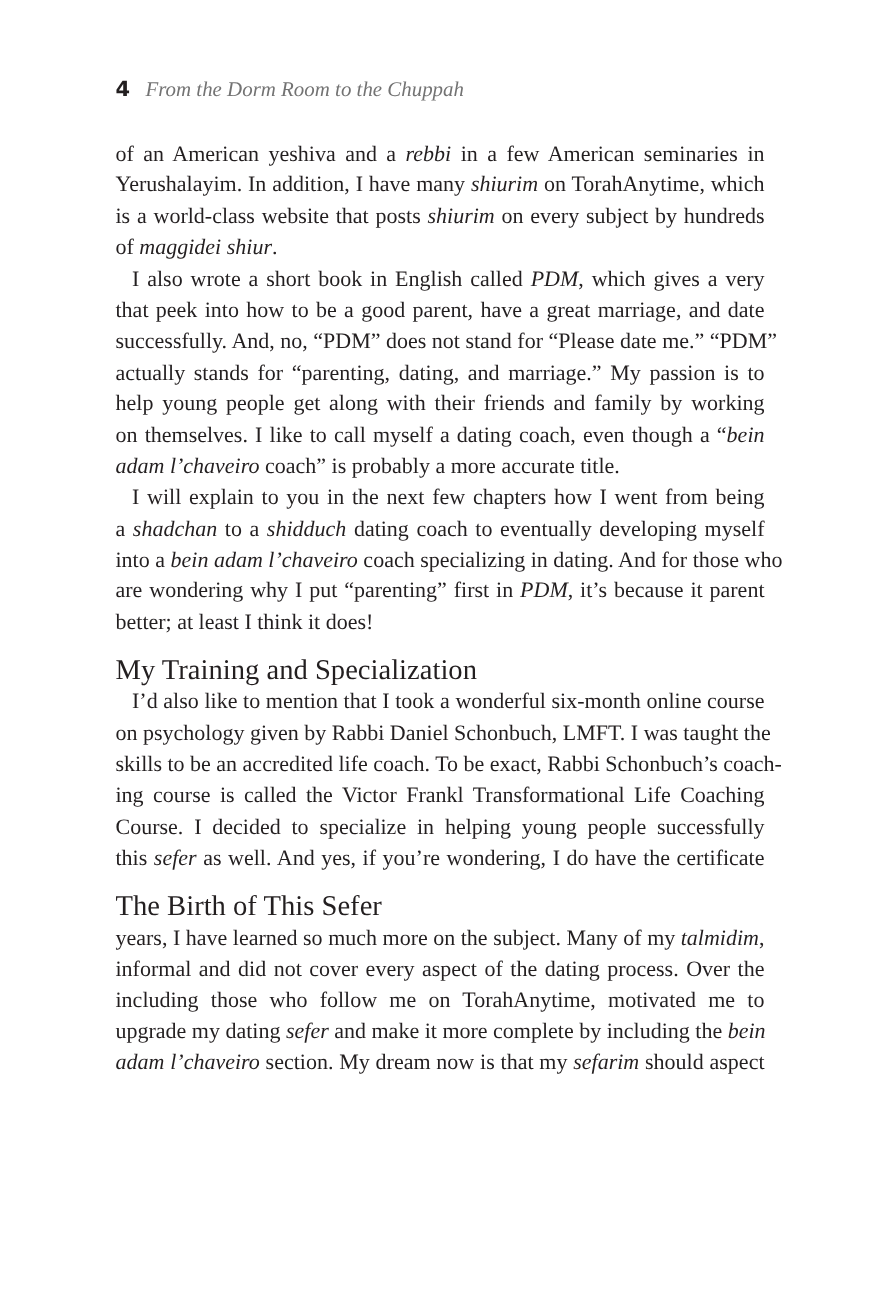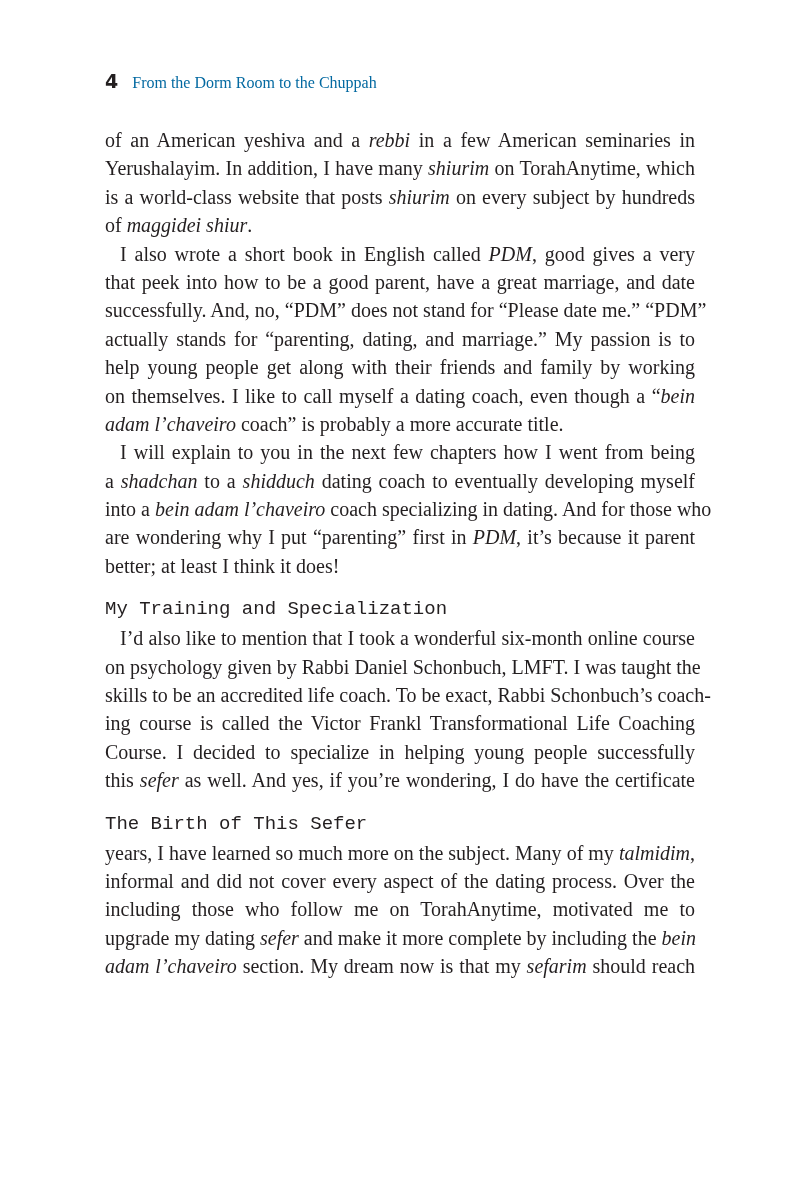--- a/index.html
+++ b/index.html
@@ -31,22 +31,23 @@
     }
     .folio {
       font-family: "DejaVu Sans", "Liberation Sans", sans-serif;
       font-weight: bold;
       font-size: 19px;
       margin-right: 14px;
       color: #231f20;
     }
     .running-title {
       font-family: "Liberation Serif", serif;
-      font-size: 16px;
-      color: #0369a1;
+      font-style: italic;
+      font-size: 19px;
+      color: #737373;
     }
     .body-text {
       position: absolute;
       left: 105px;
       width: 590px;
       font-family: "Liberation Serif", serif;
       font-size: 20px;
       color: #231f20;
     }
     .line {
@@ -58,22 +59,22 @@
     }
     .line.last {
       text-align-last: left;
     }
     .line.indent {
       padding-left: 15px;
     }
     .line em {
     }
     .heading {
-      font-family: Liberation Mono, monospace;
-      font-size: 19px;
+      font-family: Liberation Serif, serif;
+      font-size: 26px;
       color: #231f20;
       height: 30px;
       line-height: 30px;
       white-space: nowrap;
     }
     .gap { height: 14px; }
   </style>
 </head>
 <body>
 
@@ -84,21 +85,21 @@
   </div>
 
   <div class="body-text" id="body-text" style="top:126px;">
       <div class="paragraph">
         <div class="line"><span>of an American yeshiva and a </span><em>rebbi</em><span> in a few American seminaries in</span></div>
         <div class="line"><span>Yerushalayim. In addition, I have many </span><em>shiurim</em><span> on TorahAnytime, which</span></div>
         <div class="line"><span>is a world-class website that posts </span><em>shiurim</em><span> on every subject by hundreds</span></div>
         <div class="line last"><span>of </span><em>maggidei shiur</em><span>.</span></div>
       </div>
       <div class="paragraph">
-        <div class="line indent"><span>I also wrote a short book in English called </span><em>PDM</em><span>, good gives a very</span></div>
+        <div class="line indent"><span>I also wrote a short book in English called </span><em>PDM</em><span>, which gives a very</span></div>
         <div class="line"><span>that peek into how to be a good parent, have a great marriage, and date</span></div>
         <div class="line"><span>successfully. And, no, “PDM” does not stand for “Please date me.” “PDM”</span></div>
         <div class="line"><span>actually stands for “parenting, dating, and marriage.” My passion is to</span></div>
         <div class="line"><span>help young people get along with their friends and family by working</span></div>
         <div class="line"><span>on themselves. I like to call myself a dating coach, even though a “</span><em>bein</em></div>
         <div class="line last"><em>adam l’chaveiro</em><span> coach” is probably a more accurate title.</span></div>
       </div>
       <div class="paragraph">
         <div class="line indent"><span>I will explain to you in the next few chapters how I went from being</span></div>
         <div class="line"><span>a </span><em>shadchan</em><span> to a </span><em>shidduch</em><span> dating coach to eventually developing myself</span></div>
@@ -116,16 +117,16 @@
         <div class="line"><span>Course. I decided to specialize in helping young people successfully</span></div>
         <div class="line"><span>this </span><em>sefer</em><span> as well. And yes, if you’re wondering, I do have the certificate</span></div>
       </div>
       <div class="gap"></div>
       <div class="heading">The Birth of This Sefer</div>
       <div class="paragraph">
         <div class="line"><span>years, I have learned so much more on the subject. Many of my </span><em>talmidim</em><span>,</span></div>
         <div class="line"><span>informal and did not cover every aspect of the dating process. Over the</span></div>
         <div class="line"><span>including those who follow me on TorahAnytime, motivated me to</span></div>
         <div class="line"><span>upgrade my dating </span><em>sefer</em><span> and make it more complete by including the </span><em>bein</em></div>
-        <div class="line"><em>adam l’chaveiro</em><span> section. My dream now is that my </span><em>sefarim</em><span> should reach</span></div>
+        <div class="line"><em>adam l’chaveiro</em><span> section. My dream now is that my </span><em>sefarim</em><span> should aspect</span></div>
       </div>
     </div>
 </div>
 
 </body></html>

